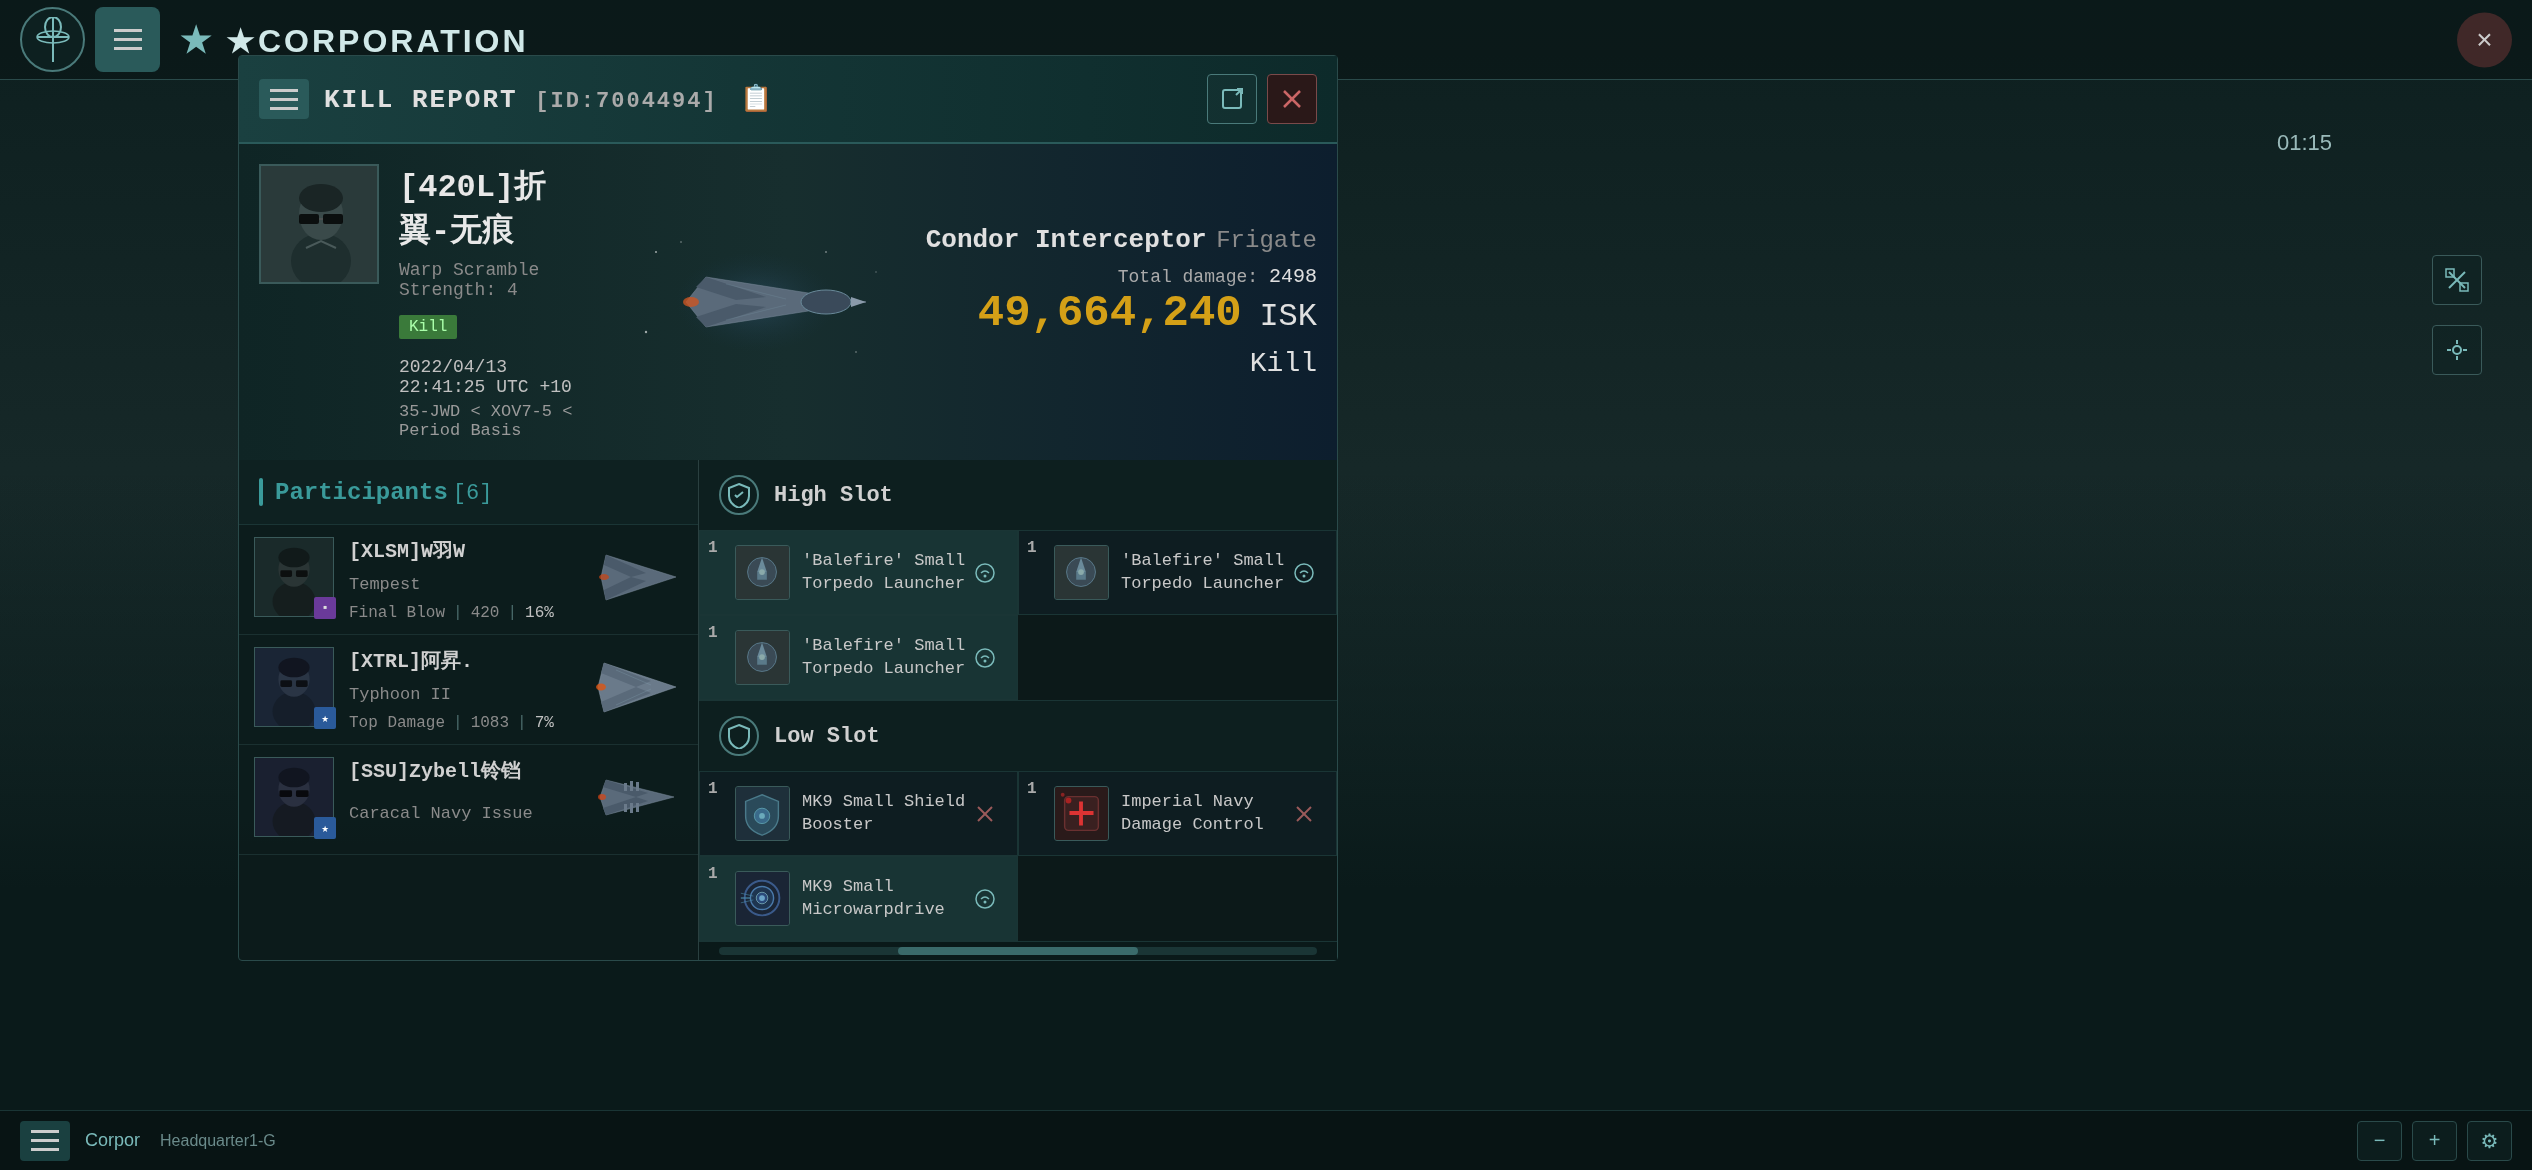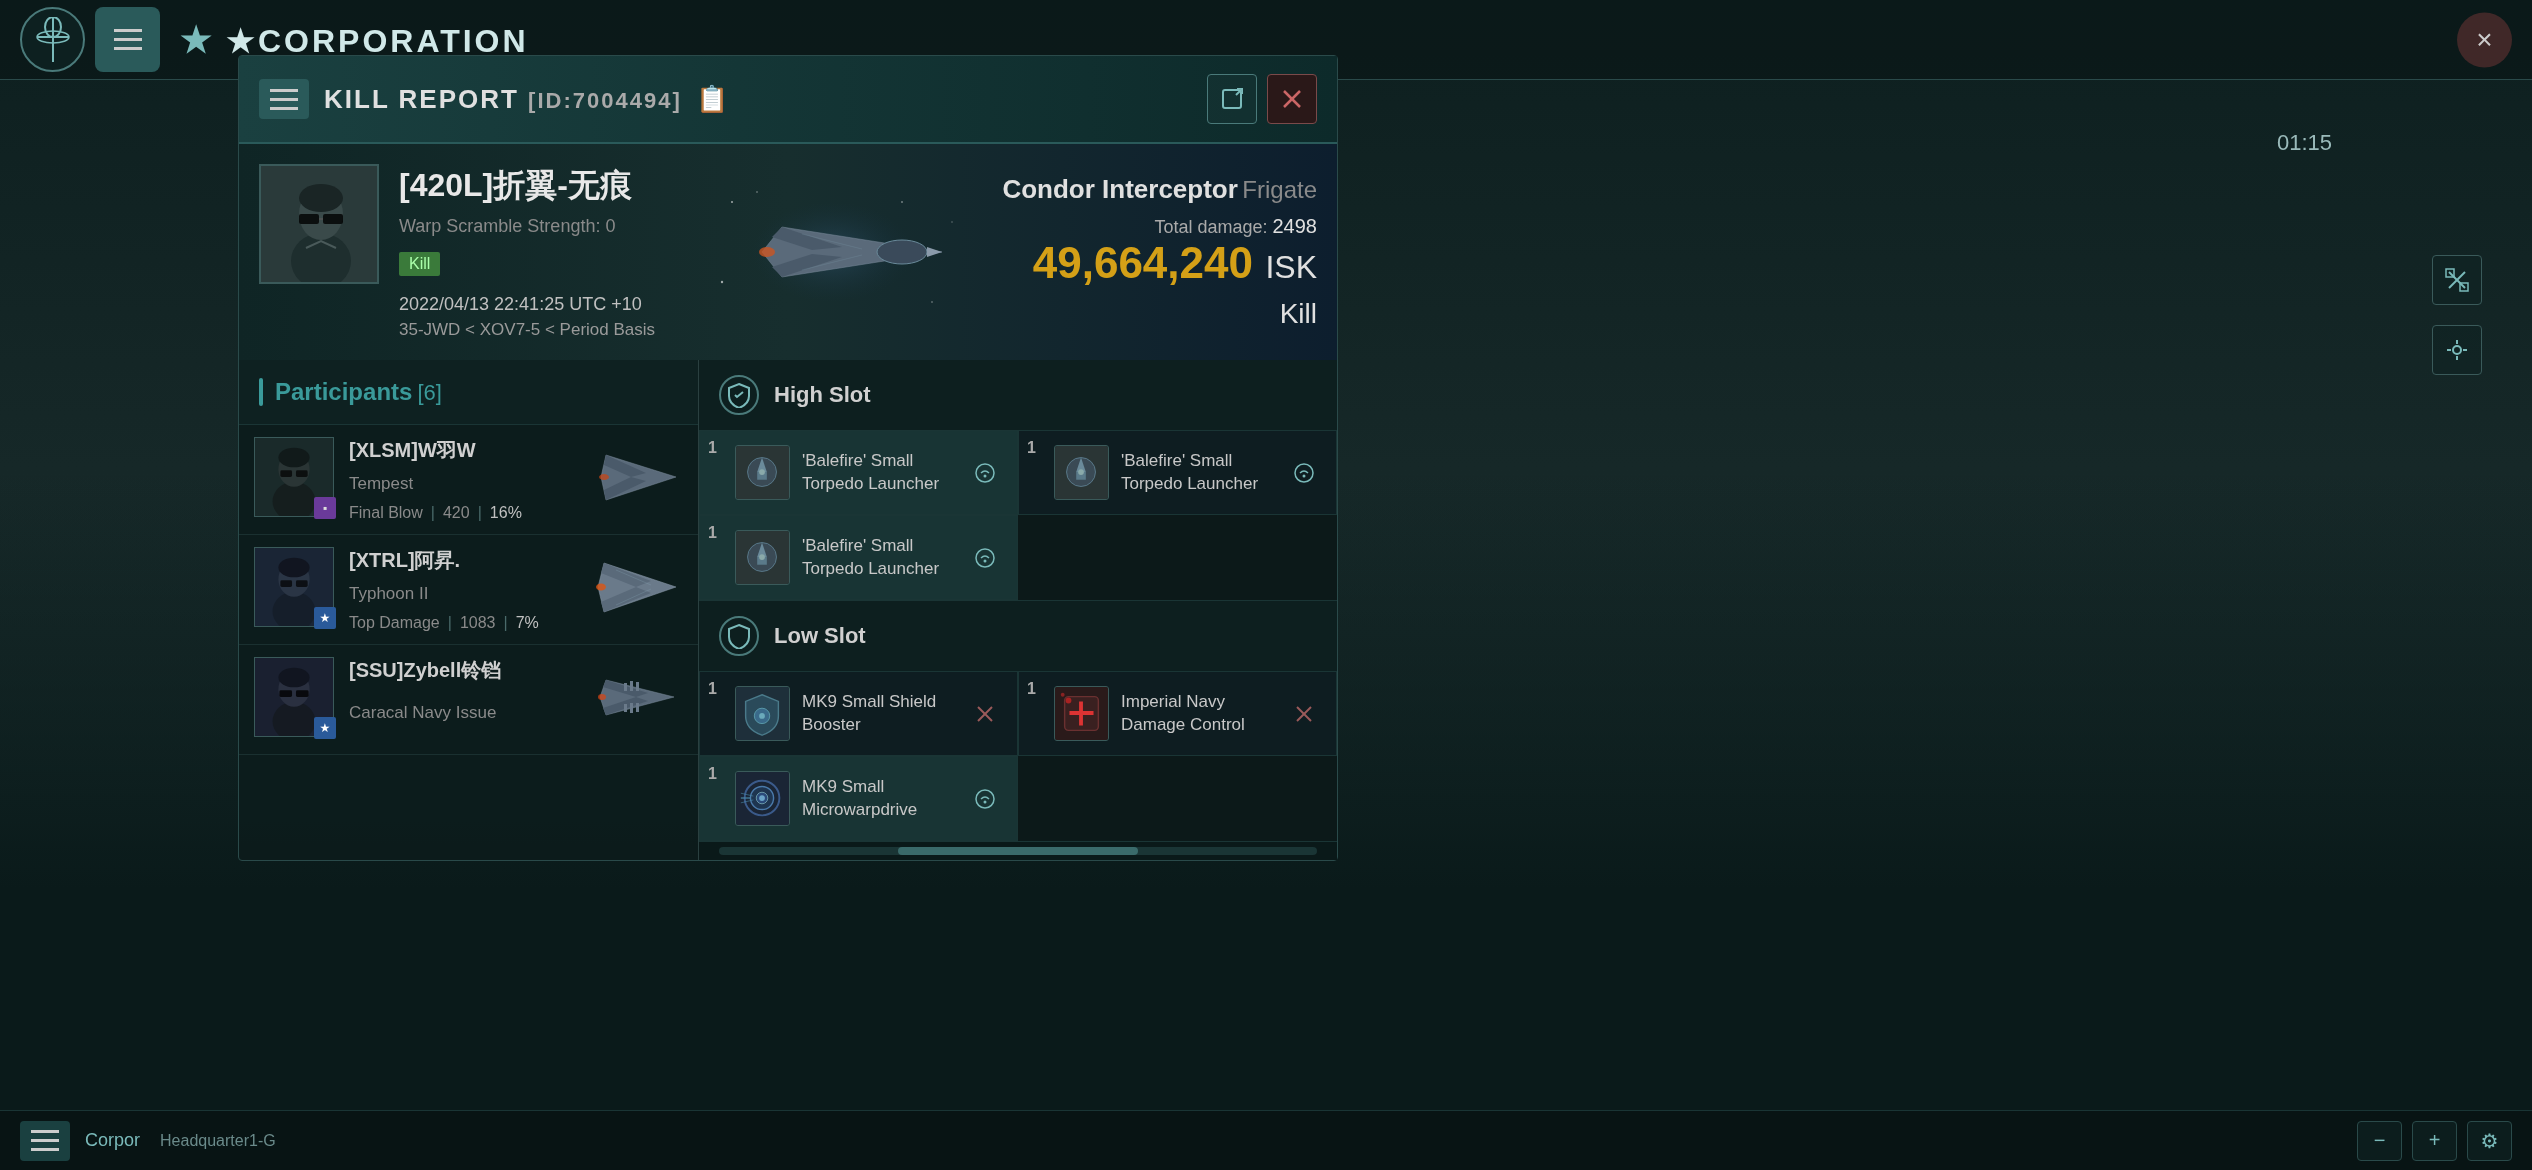--- a/index.html
+++ b/index.html
@@ -109,20 +109,21 @@
     
     .main-panel {
       position: absolute;
       top: 55px;
       left: 238px;
       width: 1100px;
       background: rgba(12, 28, 28, 0.97);
       border: 1px solid #2a4a4a;
       z-index: 200;
       border-radius: 4px;
+      font-family: Liberation Mono, monospace;
     }
 
     
     .panel-header {
       display: flex;
       align-items: center;
       background: linear-gradient(90deg, #1a4040 0%, #0d2a2a 100%);
       padding: 18px 20px;
       border-bottom: 2px solid #2a5a5a;
     }
@@ -745,21 +746,21 @@
           <rect x="62" y="48" width="20" height="10" rx="2" fill="rgba(0,0,0,0.8)"></rect>
           <line x1="58" y1="53" x2="62" y2="53" stroke="#555" stroke-width="1.5"></line>
 
           <path d="M45 82 L60 75 L75 82" fill="none" stroke="#4a5a5a" stroke-width="2"></path>
         </svg>
       </div>
     </div>
 
     <div class="victim-info">
       <div class="victim-name">[420L]折翼-无痕</div>
-      <div class="victim-warp">Warp Scramble Strength: 0</div>
+      <div class="victim-warp">Warp Scramble Strength: 4</div>
       <div style="margin-bottom: 10px;">
         <span class="kill-badge">Kill</span>
       </div>
       <div class="kill-datetime">2022/04/13 22:41:25 UTC +10</div>
       <div class="kill-location">35-JWD &lt; XOV7-5 &lt; Period Basis</div>
     </div>
 
     <div class="ship-display">
       <svg class="condor-ship" viewBox="0 0 260 140" xmlns="http://www.w3.org/2000/svg">
 

